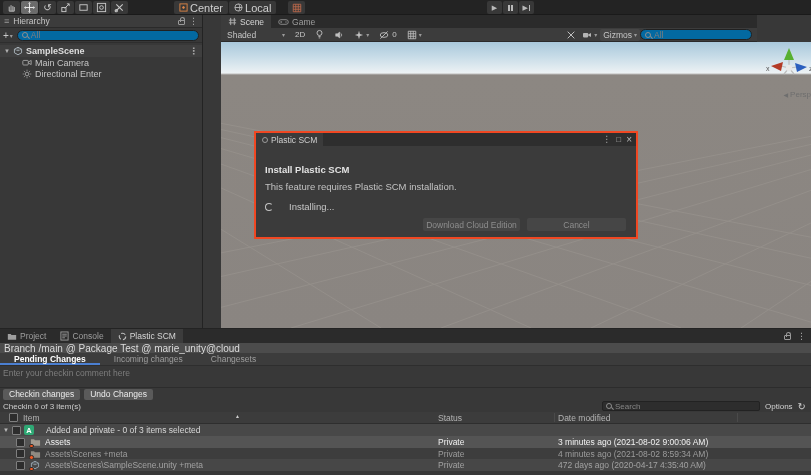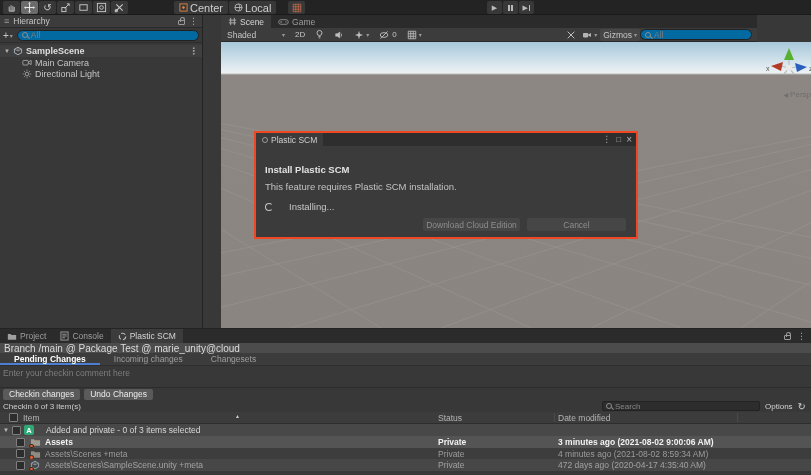--- a/index.html
+++ b/index.html
@@ -226,21 +226,21 @@
       </span>
     <span>Main Camera</span>
   </div>
   <div class="tree-row" style="padding-left:22px">
     <span>
         <svg width="10" height="10" viewBox="0 0 12 12" fill="none" stroke="#aeaeae" stroke-width="1">
           <circle cx="6" cy="6" r="2.2"></circle>
           <path d="M6 .8v1.8M6 9.4v1.8M.8 6h1.8M9.4 6h1.8M2.3 2.3l1.3 1.3M8.4 8.4l1.3 1.3M9.7 2.3L8.4 3.6M3.6 8.4L2.3 9.7" stroke-width=".8"></path>
         </svg>
       </span>
-    <span>Directional Light</span>
+    <span>Directional Enter</span>
   </div>
 </div>
 
 <div class="abs scene-panel">
   <div class="panel-tabbar">
     <div class="ptab active">
       <span>
           <svg width="9" height="9" viewBox="0 0 10 10" fill="none" stroke="#b5b5b5" stroke-width="1">
             <path d="M3 1v8M7 1v8M1 3.5h8M1 6.5h8"></path>
           </svg>
@@ -463,21 +463,21 @@
     <span class="colsep" style="left:737px"></span>
   </div>
 
   <div class="trow" style="height:12px;background:#484848;color:#d8d8d8">
     <span style="font-size:6px;color:#b8b8b8;margin-left:3px">▼</span>
     <span class="cb" style="margin-left:3px"></span>
     <span class="badge" style="margin-left:3px">A</span>
     <span style="margin-left:12px">Added and private - 0 of 3 items selected</span>
   </div>
 
-  <div class="trow" style="height:12px;background:#545454;color:#f2f2f2;font-weight:bold">
+  <div class="trow" style="height:12px;background:#545454;color:#f2f2f2;font-weight:normal">
     <span class="cb" style="margin-left:16px"></span>
     <span class="ficon" style="margin-left:5px">
       <svg width="11" height="10" viewBox="0 0 12 10" fill="#a09a90">
           <path d="M1 2h3.4l1 1.2H11V9H1z"></path>
         </svg>
       <span class="dot"></span>
     </span>
     <span style="margin-left:4px">Assets</span>
     <span class="cell-status">Private</span>
     <span class="cell-date">3 minutes ago (2021-08-02 9:00:06 AM)</span>

